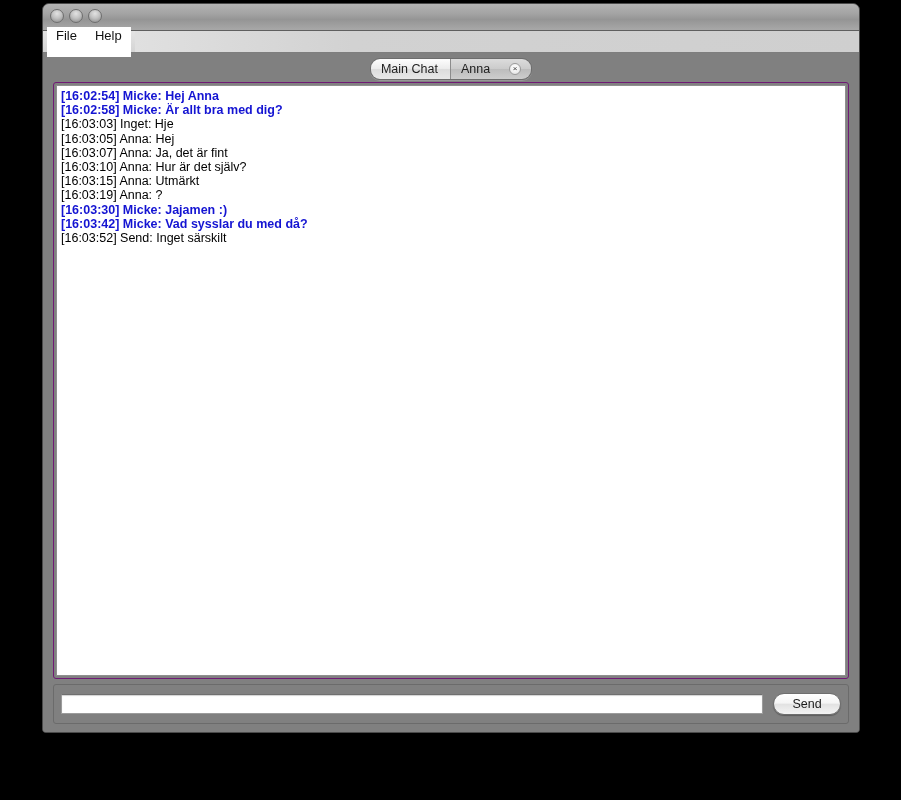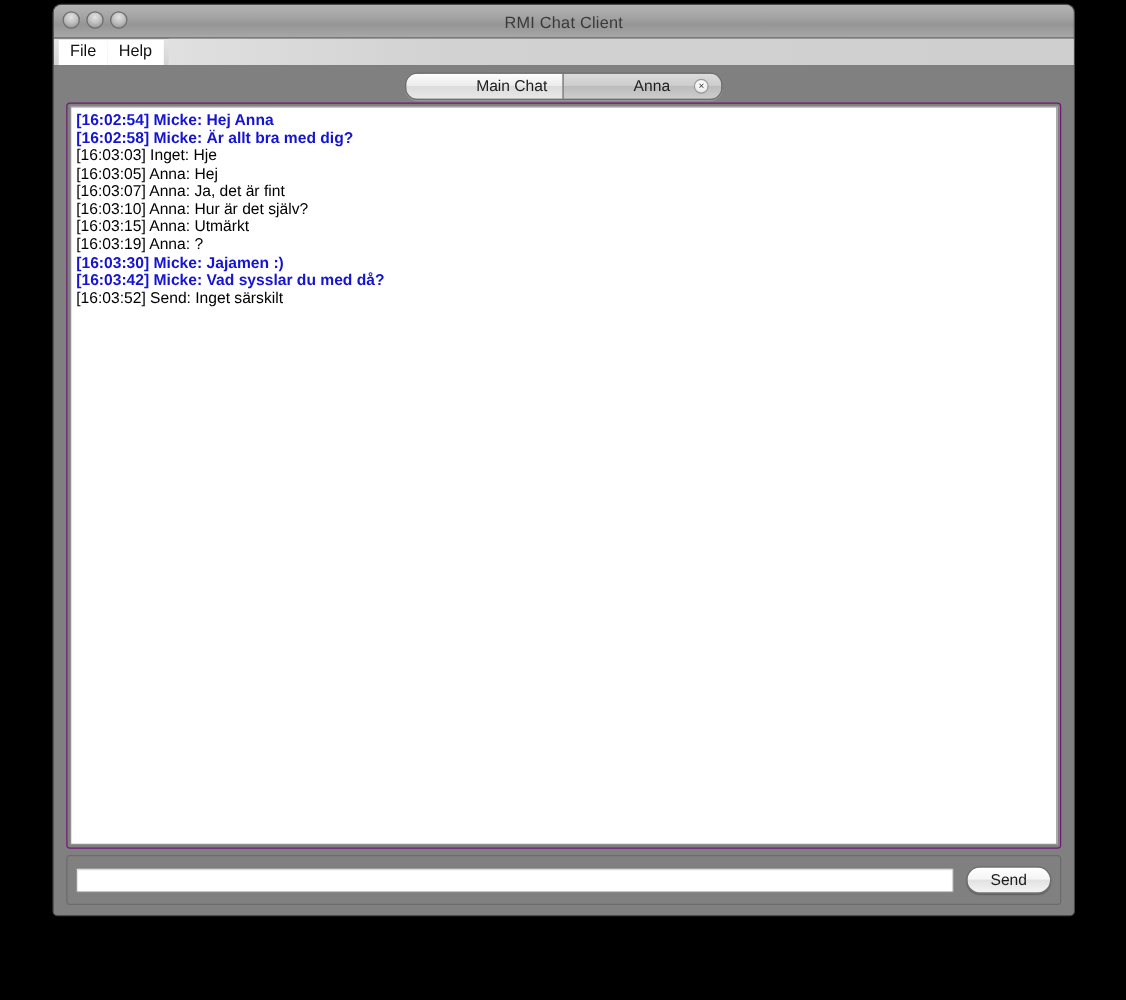--- a/index.html
+++ b/index.html
@@ -84,21 +84,21 @@
     top: 0;
     right: 0;
     bottom: 0;
     background: linear-gradient(to right, #e0e0e0 0%, #d2d2d2 30%, #cfcfcf 100%);
   }
   .menu-item {
     position: relative;
     z-index: 2;
     font-size: 13px;
     color: #111111;
-    padding: 1px 9px 4px 9px;
+    padding: 1px 9px 14px 9px;
     background: #ffffff;
     cursor: default;
   }
   #menu-file { background: #ffffff; }
   #menu-help { background: #ffffff; }
   #menubar-fill {
     position: relative;
     z-index: 2;
     flex: 1;
     height: 100%;
@@ -137,21 +137,21 @@
     color: #1d1d1d;
     padding: 0 10px;
     cursor: default;
     background: linear-gradient(to bottom, #fdfdfd 0%, #ebebeb 50%, #dcdcdc 51%, #e8e8e8 100%);
   }
   .tab + .tab { border-left: 1px solid #8c8c8c; }
   .tab.selected {
     background: linear-gradient(to bottom, #dcdcdc 0%, #cbcbcb 50%, #bcbcbc 51%, #cdcdcd 100%);
     gap: 11px;
   }
-  .tab-label { padding-right: 2px; margin-left: 46px; }
+  .tab-label { padding-right: 2px; }
   .tab-close {
     margin-left: 6px;
     width: 12px;
     height: 12px;
     border-radius: 50%;
     background: radial-gradient(circle at 50% 35%, #ffffff 0%, #f0f0f0 55%, #d8d8d8 100%);
     border: 1px solid #9a9a9a;
     display: flex;
     align-items: center;
     justify-content: center;
@@ -247,21 +247,20 @@
 <div id="screen">
 
   <div id="window">
 
     <div id="titlebar">
       <div id="window-controls">
         <div class="win-btn"></div>
         <div class="win-btn"></div>
         <div class="win-btn"></div>
       </div>
-      <div id="title-text">RMI Chat Client</div>
     </div>
 
     <div id="menubar">
       <div class="menu-item" id="menu-file">File</div>
       <div class="menu-item" id="menu-help">Help</div>
       <div id="menubar-fill"></div>
     </div>
 
     <div id="content">
 

